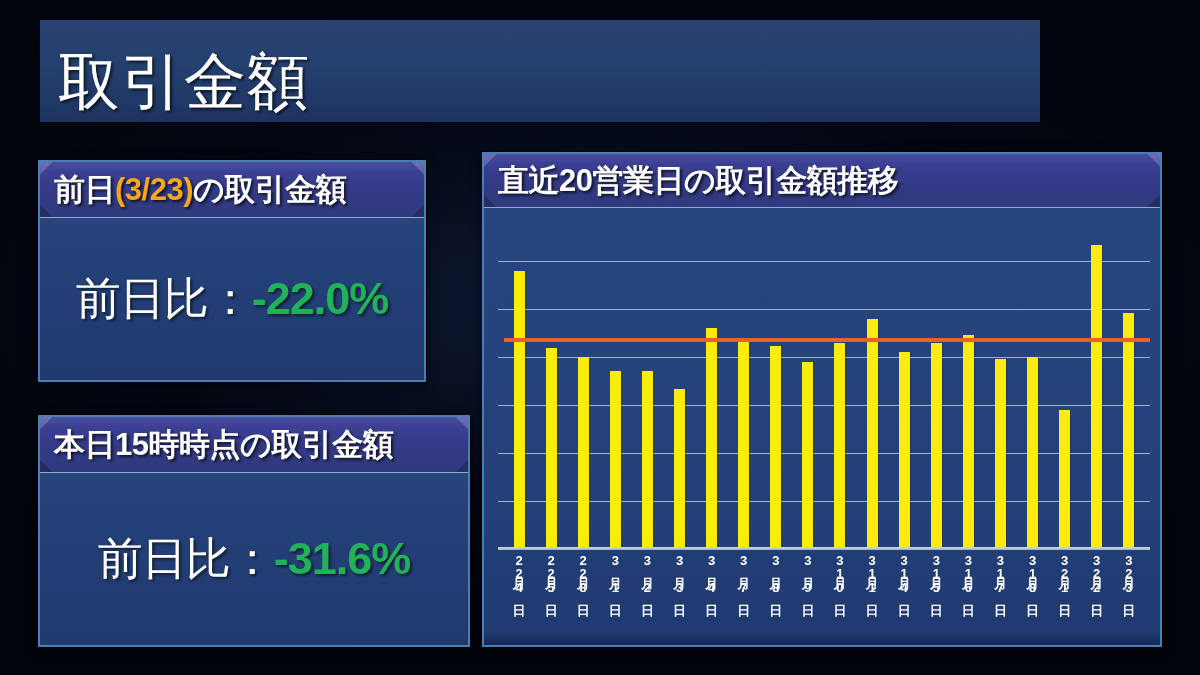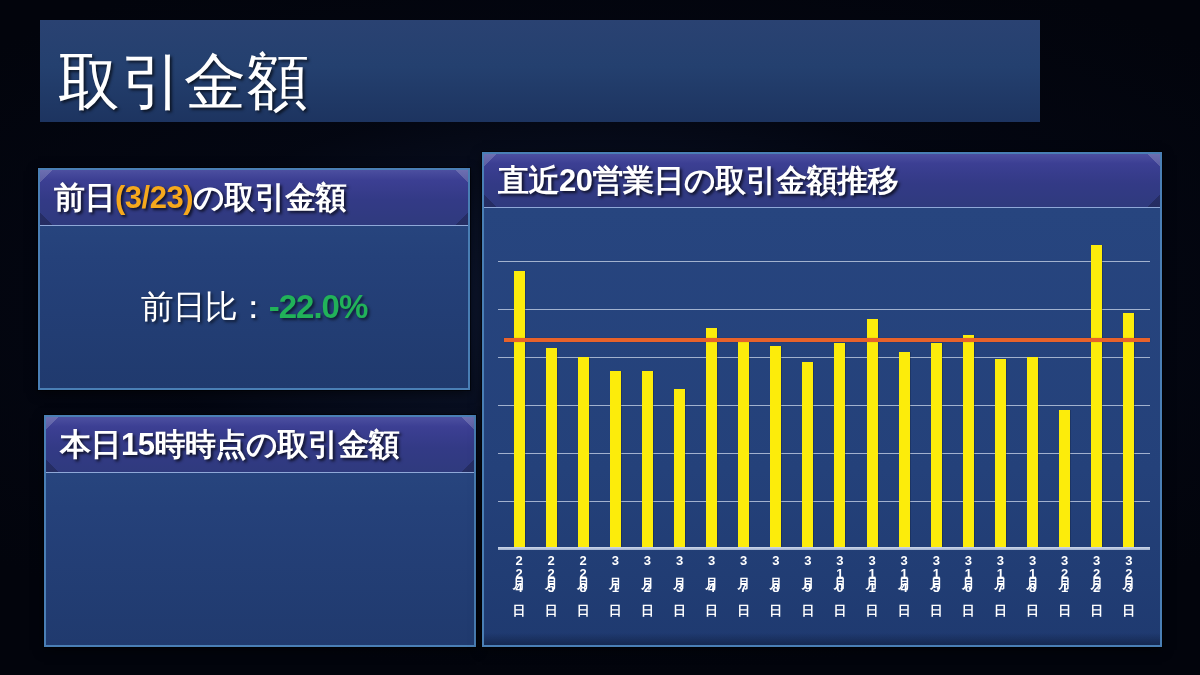--- a/index.html
+++ b/index.html
@@ -96,33 +96,33 @@
   }
   .accent-date { color: #f6a81c; }
 
   .panel-body {
     height: calc(100% - 56px);
     display: flex;
     align-items: center;
     justify-content: center;
   }
   .panel-value {
-    font-size: 33px;
+    font-size: 45px;
     color: #ffffff;
     white-space: nowrap;
     text-shadow: 2px 2px 3px rgba(0,0,0,0.55);
     letter-spacing: -1px;
   }
   .panel-value .num {
     color: #21b259;
     font-weight: bold;
   }
 
-  #panel-prev  { left: 38px;  top: 168px; width: 432px; height: 222px; }
-  #panel-today { left: 44px;  top: 415px; width: 432px; height: 232px; }
+  #panel-prev  { left: 38px;  top: 160px; width: 388px; height: 222px; }
+  #panel-today { left: 38px;  top: 415px; width: 432px; height: 232px; }
 
   
   #chart-panel {
     position: absolute;
     left: 482px; top: 152px;
     width: 680px; height: 495px;
     border: 2px solid #4a7fb5;
     background: #6d28d9;
     box-shadow: 0 0 0 1px rgba(0,0,0,0.5), 0 3px 10px rgba(0,0,0,0.55);
   }
@@ -241,20 +241,25 @@
     <div class="panel-value">
       <span>前日比：</span><span class="num">-22.0%</span>
     </div>
   </div>
 </div>
 
 <div class="panel" id="panel-today">
   <div class="panel-head">
     <div class="panel-head-text">本日15時時点の取引金額</div>
   </div>
+  <div class="panel-body">
+    <div class="panel-value">
+      <span>前日比：</span><span class="num">-31.6%</span>
+    </div>
+  </div>
 </div>
 
 <div id="chart-panel">
   <div class="panel-head">
     <div class="panel-head-text">直近20営業日の取引金額推移</div>
   </div>
   <div class="chart-area">
     <div class="plot">
       <div class="gridlines" id="gridlines">
           <div class="gridline" style="bottom: 14.2857%;"></div>

